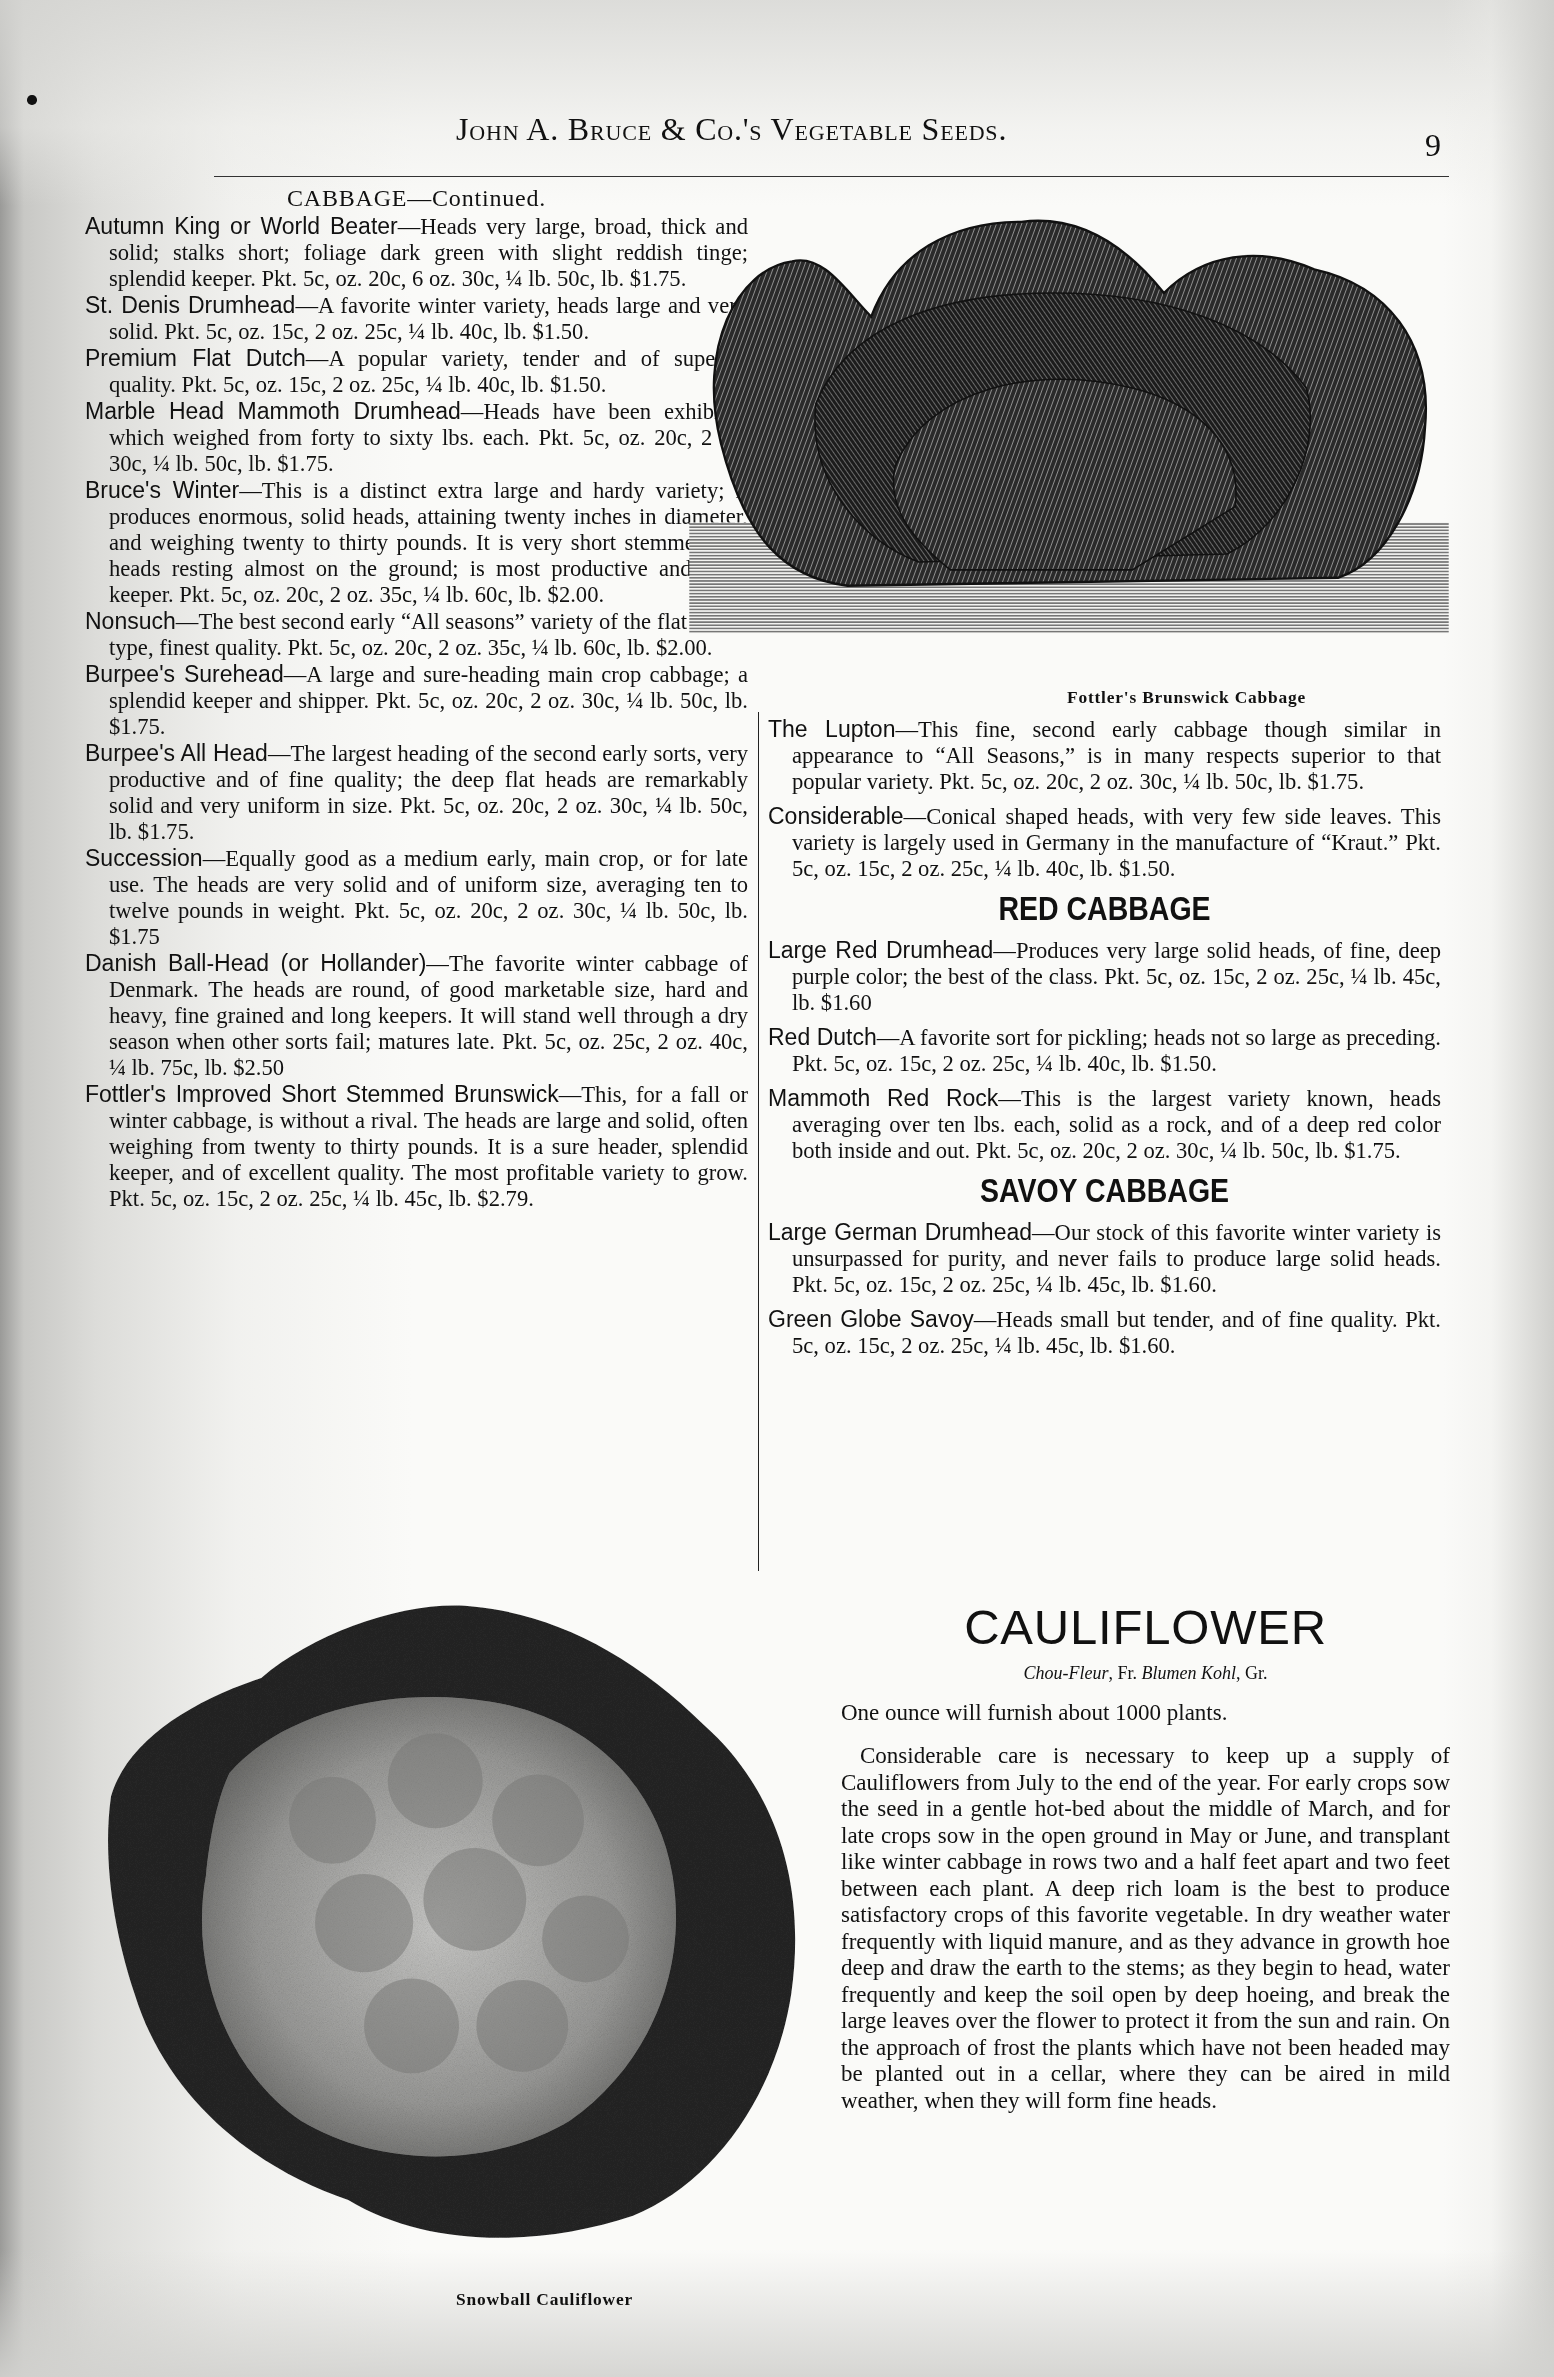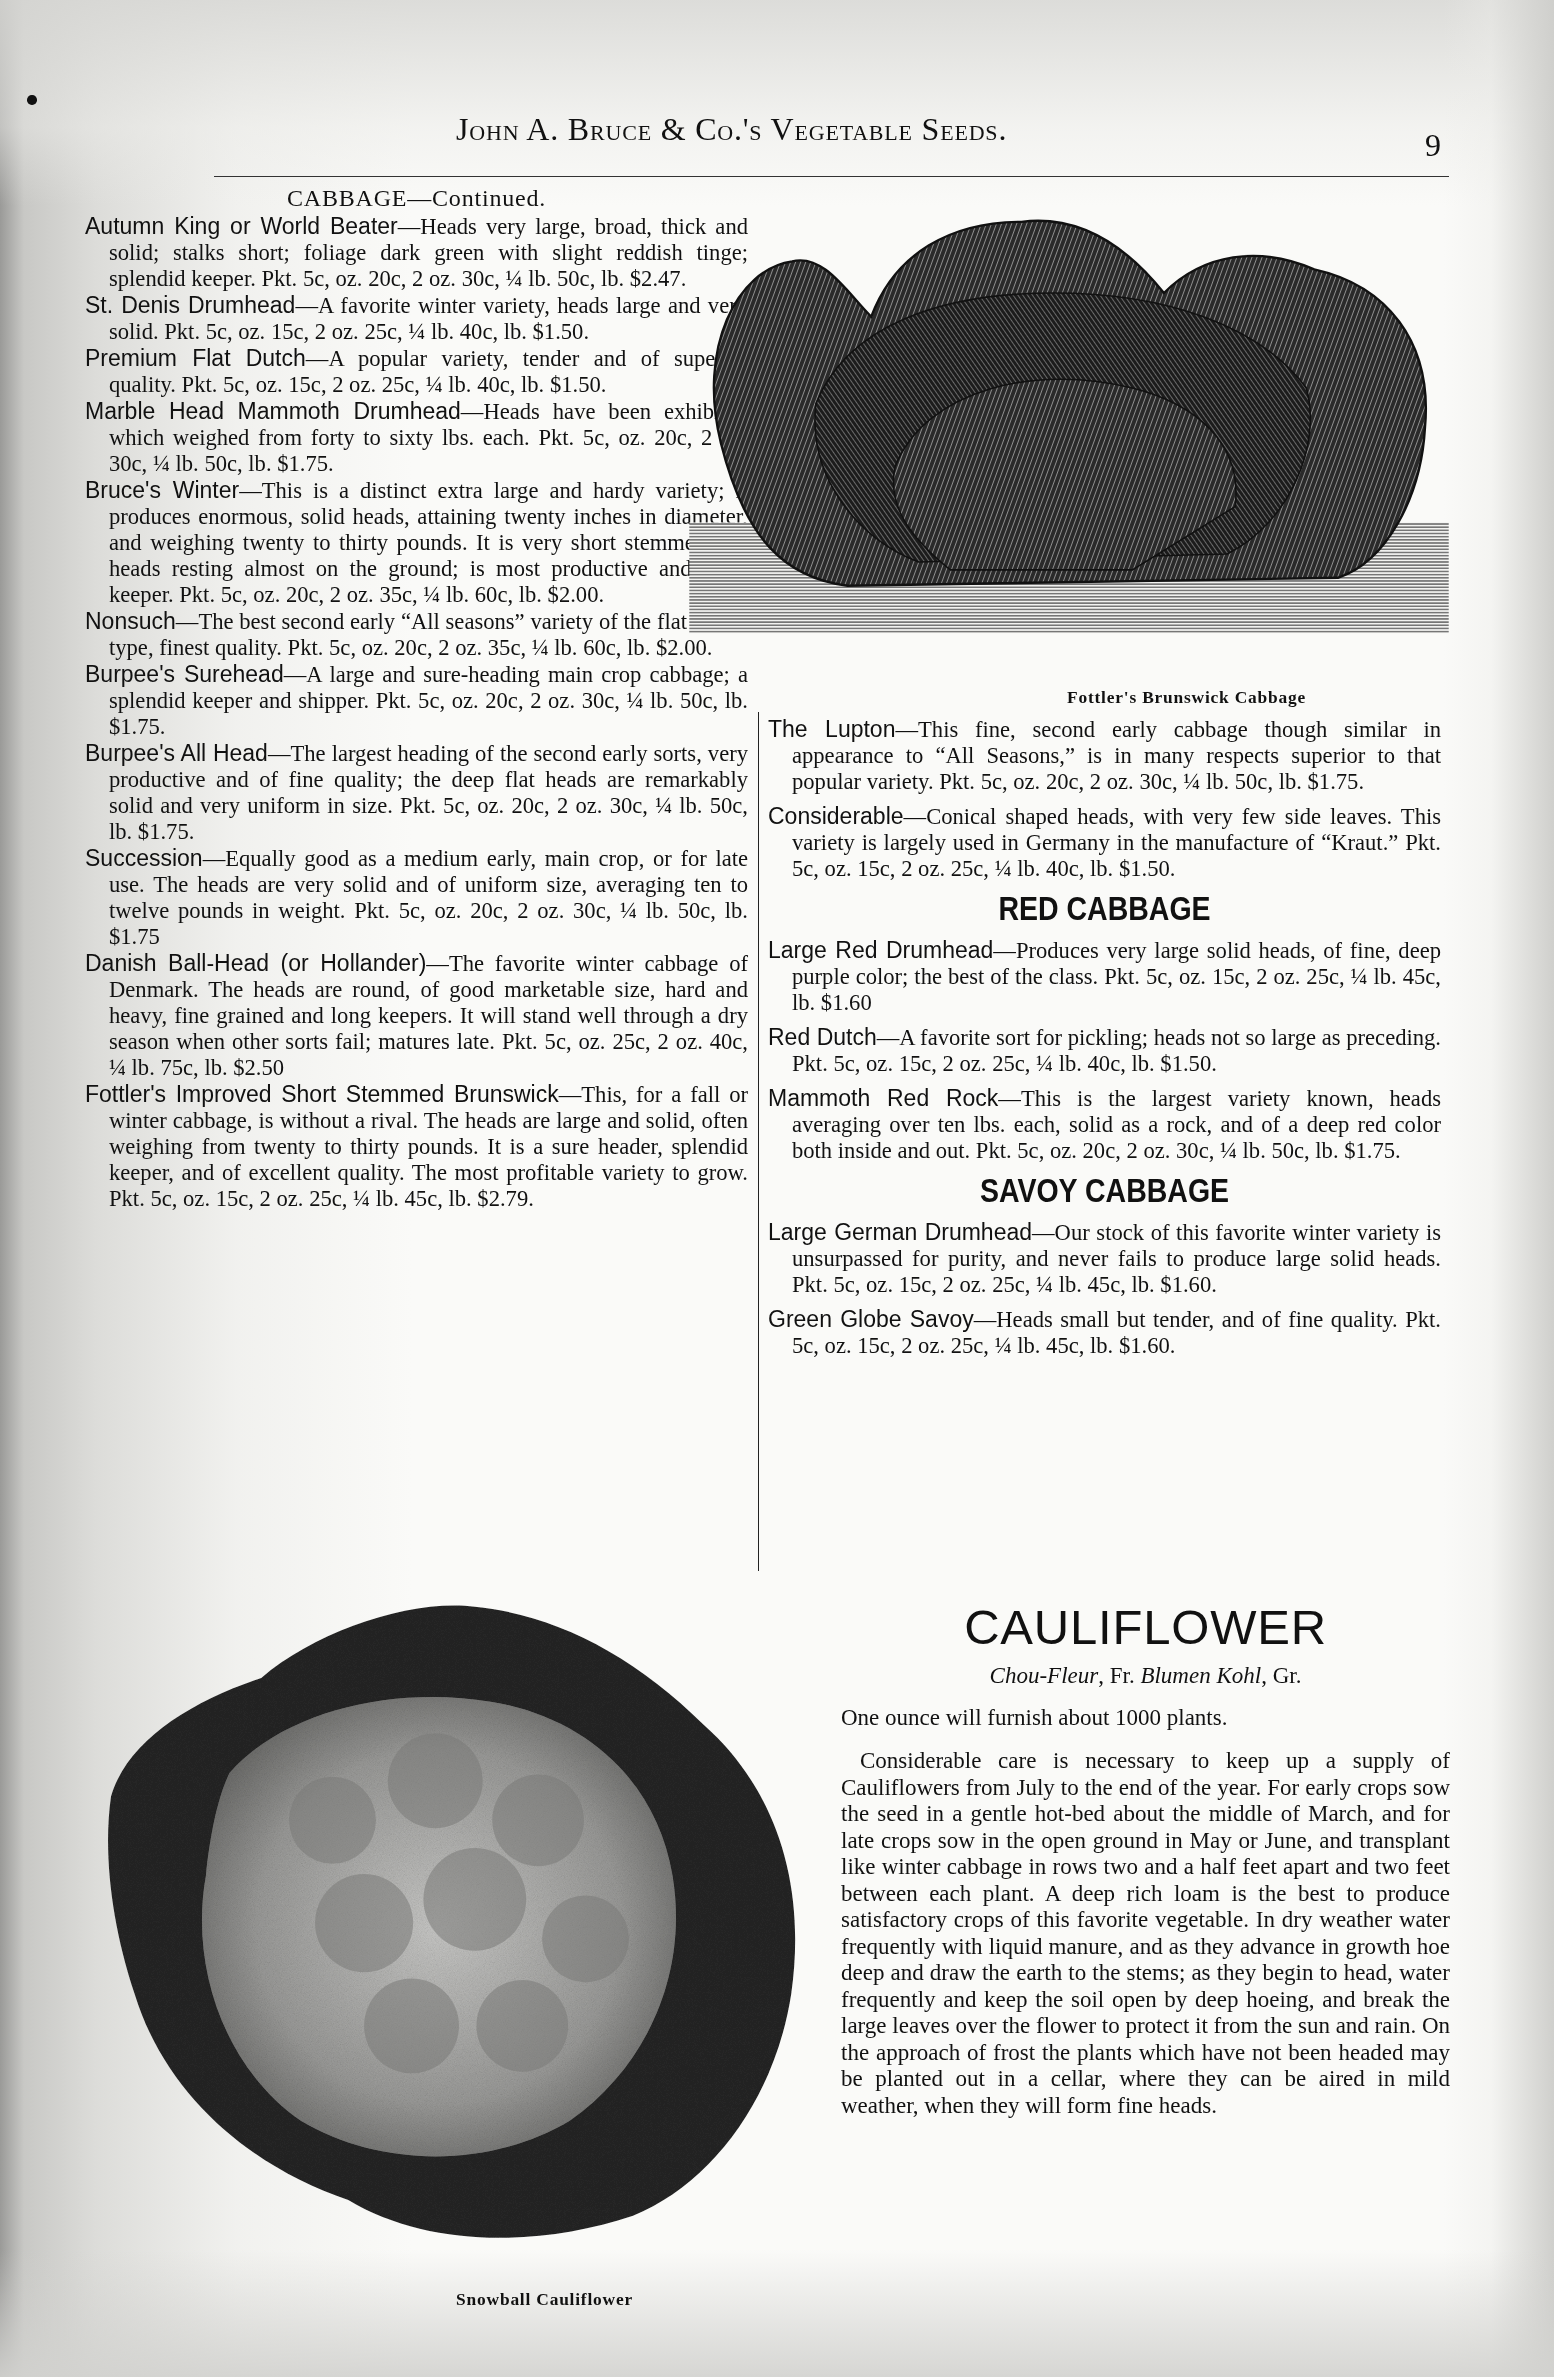--- a/index.html
+++ b/index.html
@@ -68,41 +68,41 @@
   .cabbage-caption { position: absolute; left: 863px; top: 687px; width: 443px; }
 
   .cauli-img { position: absolute; left: 79px; top: 1583px; width: 760px; height: 696px; }
   .cauli-caption { position: absolute; left: 301px; top: 2289px; width: 332px; }
 
   .cauli-block { position: absolute; left: 841px; top: 1599px; width: 609px; }
   .cauli-title {
     font-family: "Liberation Sans", "DejaVu Sans", sans-serif; font-weight: normal;
     font-size: 49px; text-align: center; letter-spacing: 0.8px; margin: 0;
   }
-  .cauli-alt { font-size: 23px; text-align: center; margin: 8px 0 16px 0; }
+  .cauli-alt { font-size: 18px; text-align: center; margin: 8px 0 16px 0; }
   .cauli-alt i { font-style: italic; }
   .cauli-yield { font-size: 23px; text-align: left; margin: 0 0 17.4px 0; }
   .cauli-body { font-size: 23px; line-height: 26.5px; text-align: justify; text-indent: 19px; margin: 0; }
 </style>
 </head>
 <body>
 
 <div class="shade"></div>
 <div class="shade-top"></div>
 <div class="shade-right"></div>
 <div class="shade-bottom"></div>
 <div class="dot"></div>
 
 <div class="running-head">John A. Bruce &amp; Co.'s Vegetable Seeds.</div>
 <div class="page-number">9</div>
 <div class="head-rule"></div>
 
 <div class="col-left">
   <div class="section-title">CABBAGE—Continued.</div>
-  <p class="entry"><span class="name">Autumn King or World Beater</span><span>—Heads very large, broad, thick and solid; stalks short; foliage dark green with slight reddish tinge; splendid keeper. Pkt. 5c, oz. 20c, 2 oz. 30c, ¼ lb. 50c, lb. $2.47.</span></p>
+  <p class="entry"><span class="name">Autumn King or World Beater</span><span>—Heads very large, broad, thick and solid; stalks short; foliage dark green with slight reddish tinge; splendid keeper. Pkt. 5c, oz. 20c, 6 oz. 30c, ¼ lb. 50c, lb. $1.75.</span></p>
   <p class="entry"><span class="name">St. Denis Drumhead</span><span>—A favorite winter variety, heads large and very solid. Pkt. 5c, oz. 15c, 2 oz. 25c, ¼ lb. 40c, lb. $1.50.</span></p>
   <p class="entry"><span class="name">Premium Flat Dutch</span><span>—A popular variety, tender and of superior quality. Pkt. 5c, oz. 15c, 2 oz. 25c, ¼ lb. 40c, lb. $1.50.</span></p>
   <p class="entry"><span class="name">Marble Head Mammoth Drumhead</span><span>—Heads have been exhibited which weighed from forty to sixty lbs. each. Pkt. 5c, oz. 20c, 2 oz. 30c, ¼ lb. 50c, lb. $1.75.</span></p>
   <p class="entry"><span class="name">Bruce's Winter</span><span>—This is a distinct extra large and hardy variety; it produces enormous, solid heads, attaining twenty inches in diameter, and weighing twenty to thirty pounds. It is very short stemmed, the heads resting almost on the ground; is most productive and good keeper. Pkt. 5c, oz. 20c, 2 oz. 35c, ¼ lb. 60c, lb. $2.00.</span></p>
   <p class="entry"><span class="name">Nonsuch</span><span>—The best second early “All seasons” variety of the flat Dutch type, finest quality. Pkt. 5c, oz. 20c, 2 oz. 35c, ¼ lb. 60c, lb. $2.00.</span></p>
   <p class="entry"><span class="name">Burpee's Surehead</span><span>—A large and sure-heading main crop cabbage; a splendid keeper and shipper. Pkt. 5c, oz. 20c, 2 oz. 30c, ¼ lb. 50c, lb. $1.75.</span></p>
   <p class="entry"><span class="name">Burpee's All Head</span><span>—The largest heading of the second early sorts, very productive and of fine quality; the deep flat heads are remarkably solid and very uniform in size. Pkt. 5c, oz. 20c, 2 oz. 30c, ¼ lb. 50c, lb. $1.75.</span></p>
   <p class="entry"><span class="name">Succession</span><span>—Equally good as a medium early, main crop, or for late use. The heads are very solid and of uniform size, averaging ten to twelve pounds in weight. Pkt. 5c, oz. 20c, 2 oz. 30c, ¼ lb. 50c, lb. $1.75</span></p>
   <p class="entry"><span class="name">Danish Ball-Head (or Hollander)</span><span>—The favorite winter cabbage of Denmark. The heads are round, of good marketable size, hard and heavy, fine grained and long keepers. It will stand well through a dry season when other sorts fail; matures late. Pkt. 5c, oz. 25c, 2 oz. 40c, ¼ lb. 75c, lb. $2.50</span></p>
   <p class="entry"><span class="name">Fottler's Improved Short Stemmed Brunswick</span><span>—This, for a fall or winter cabbage, is without a rival. The heads are large and solid, often weighing from twenty to thirty pounds. It is a sure header, splendid keeper, and of excellent quality. The most profitable variety to grow. Pkt. 5c, oz. 15c, 2 oz. 25c, ¼ lb. 45c, lb. $2.79.</span></p>

